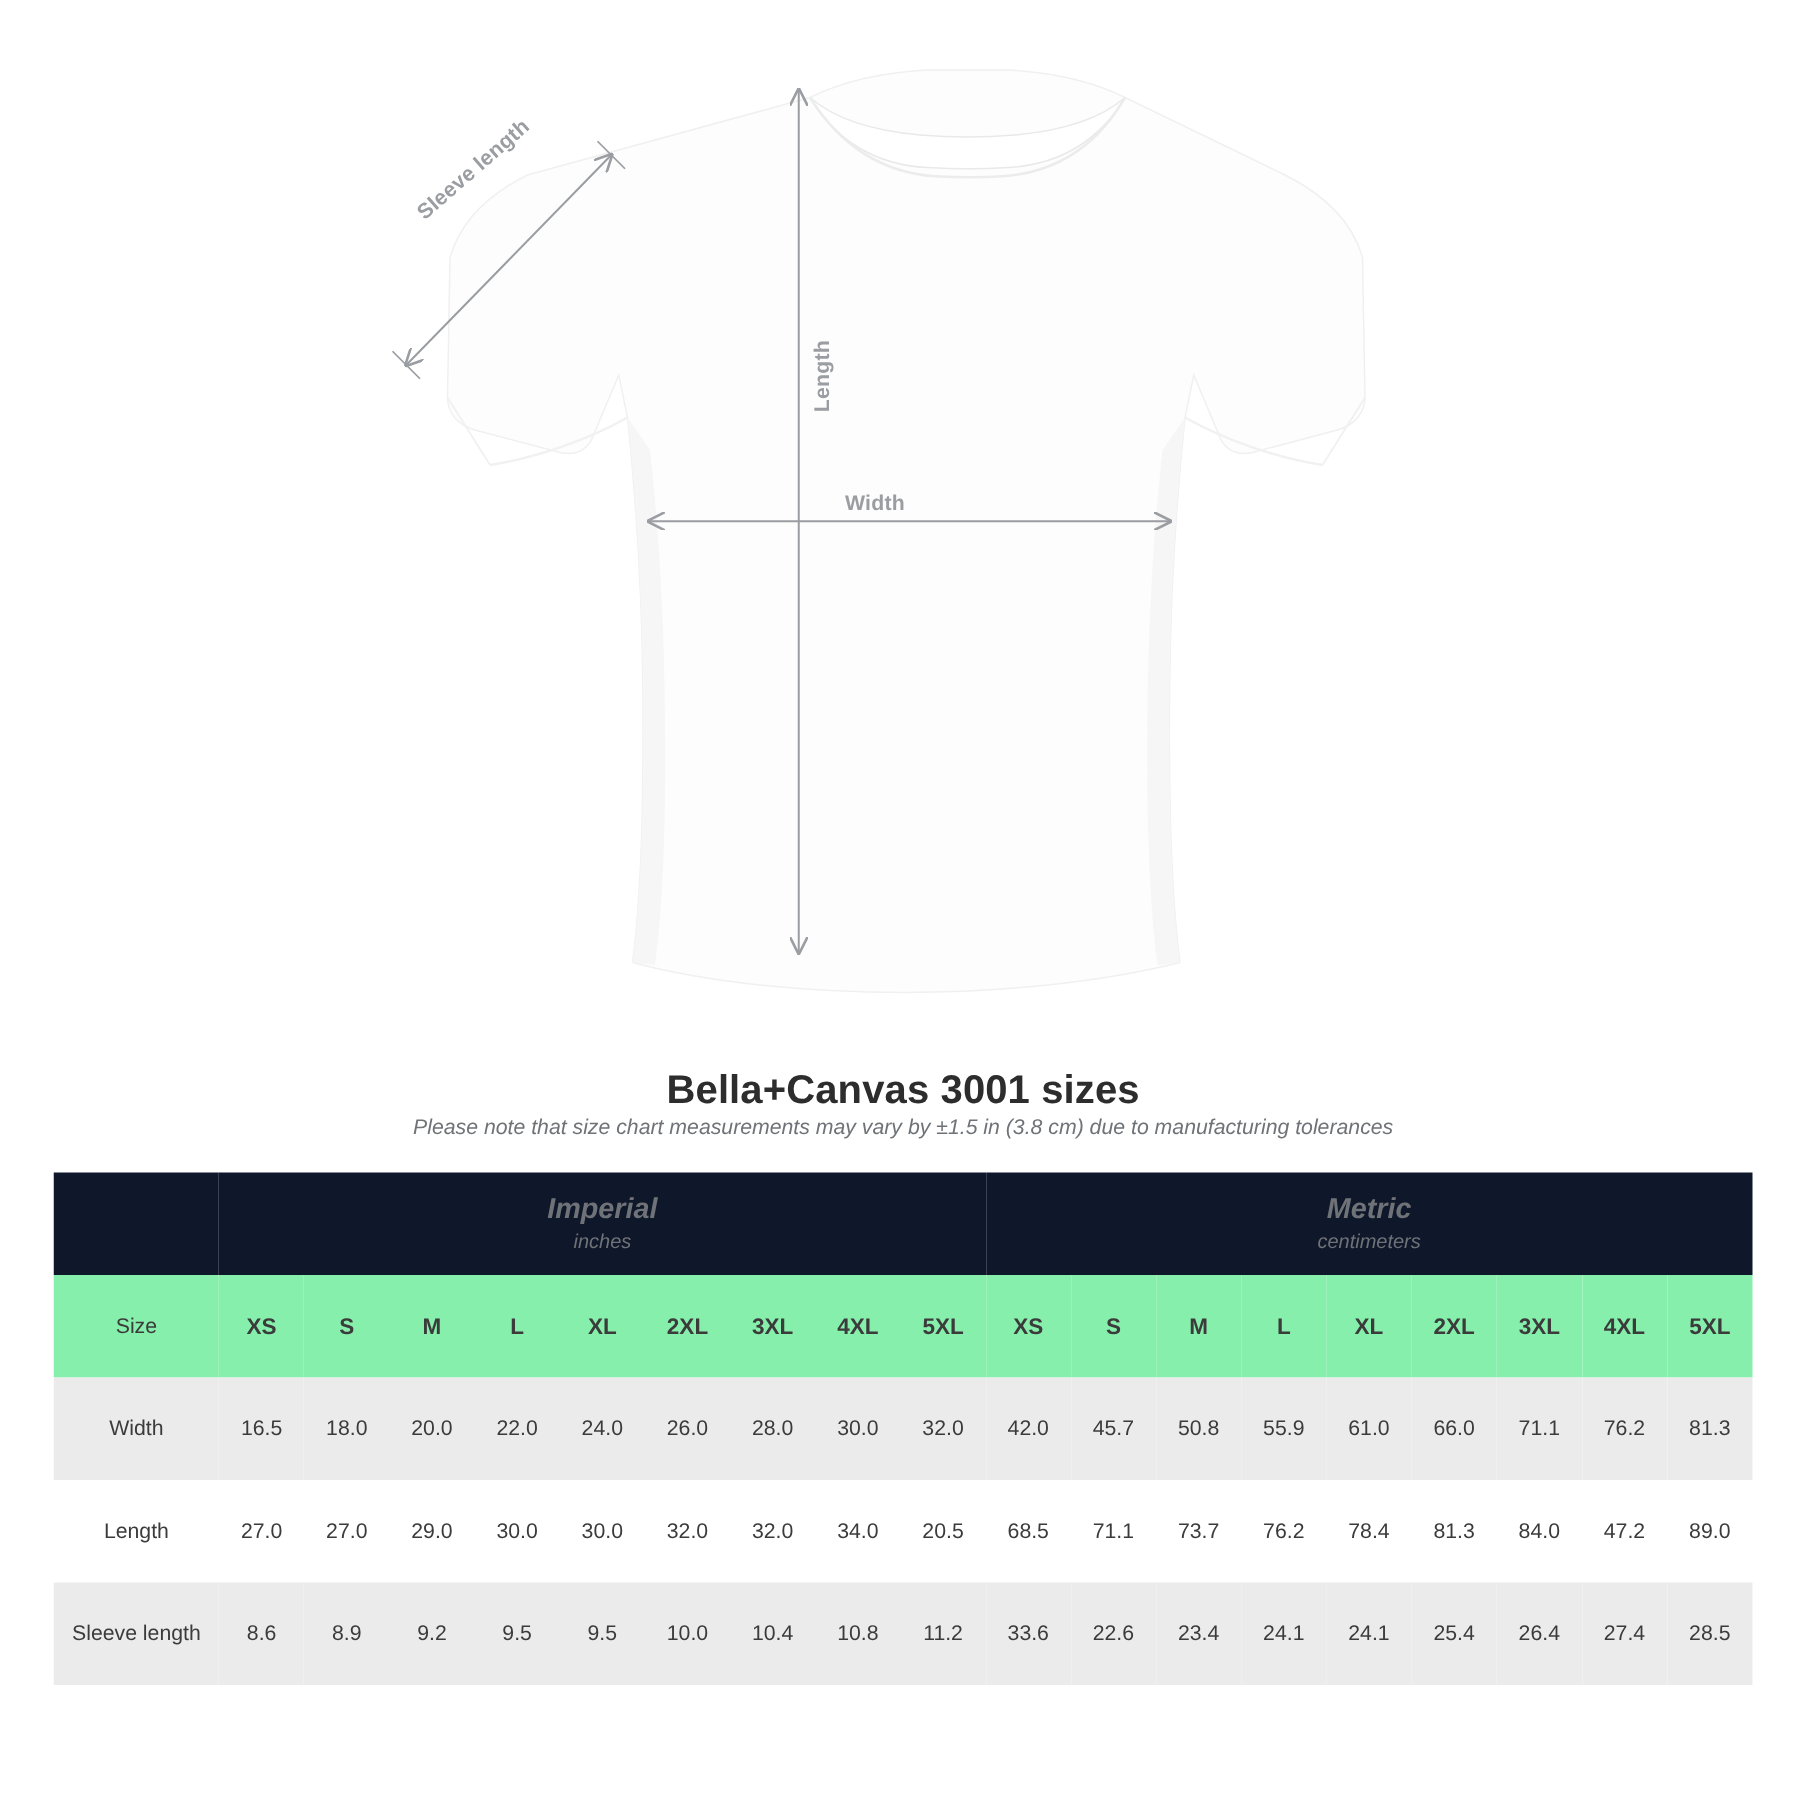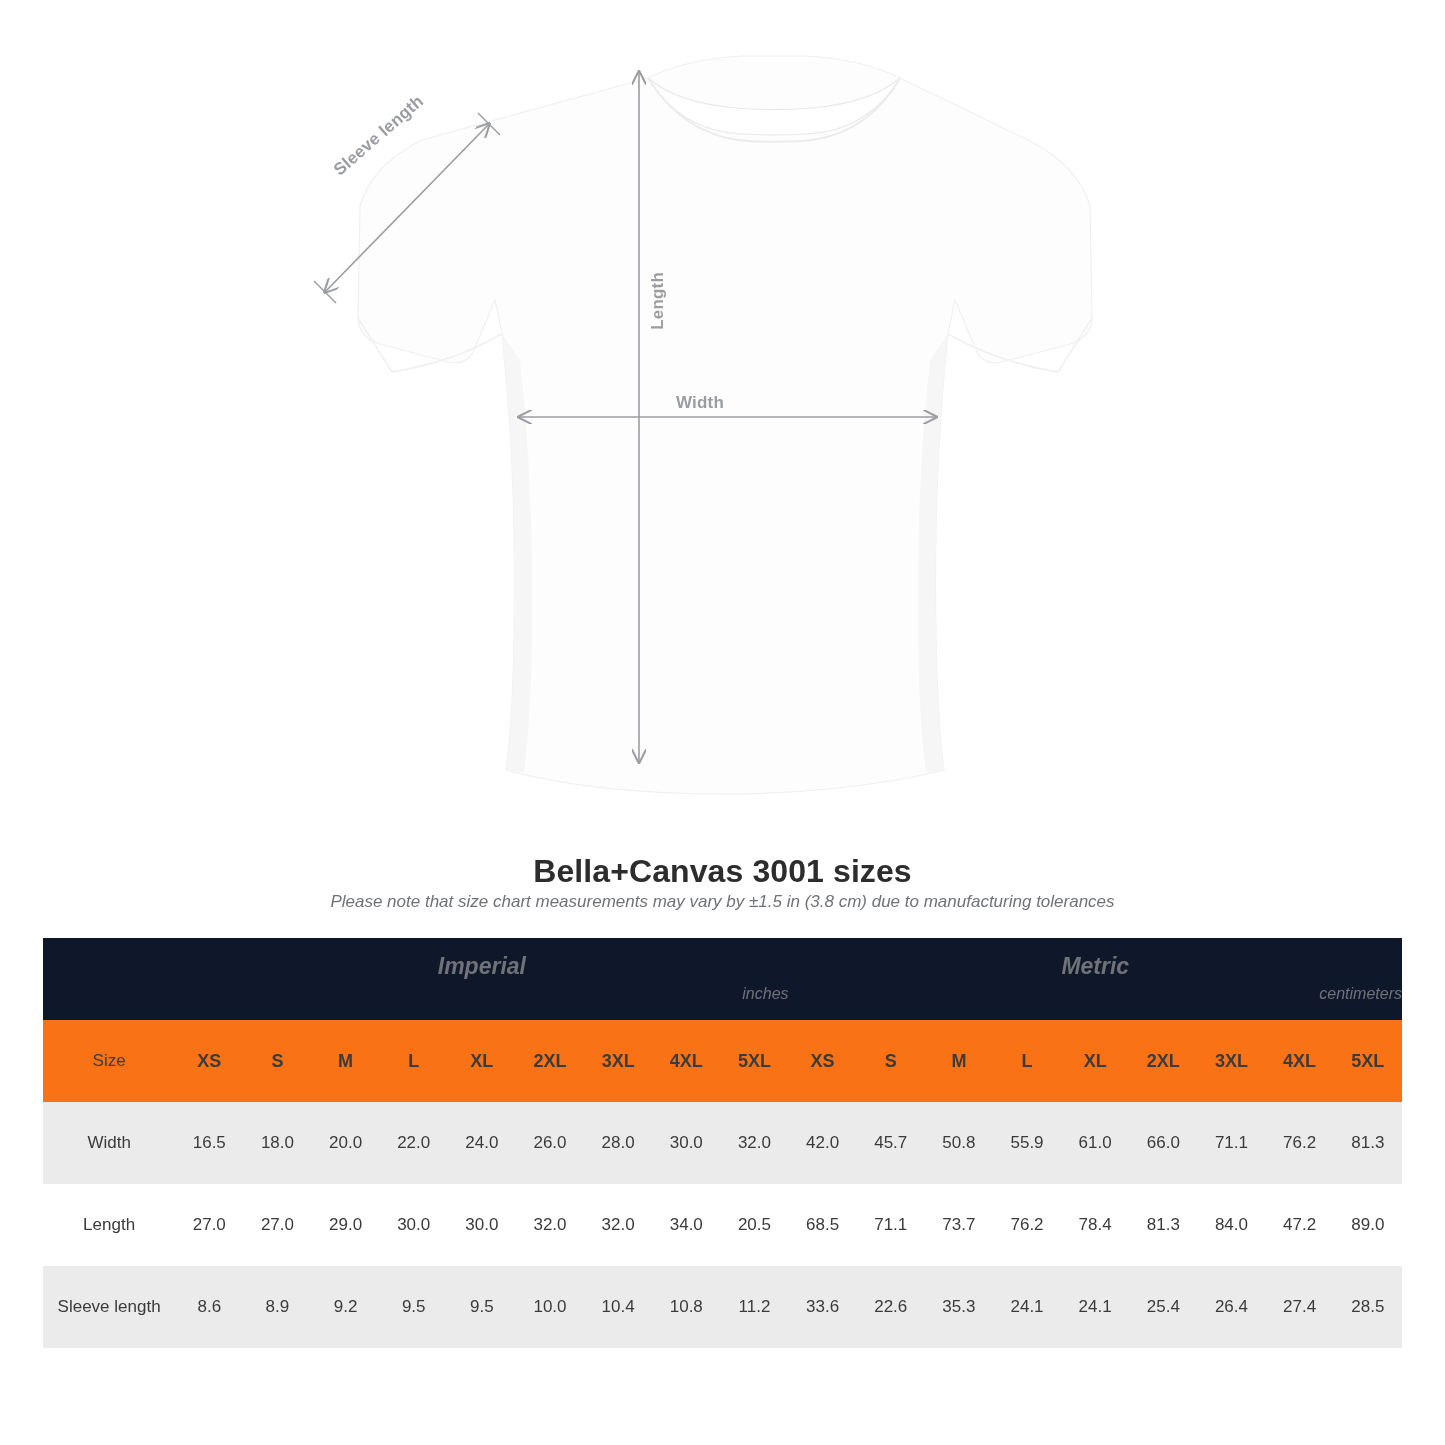--- a/index.html
+++ b/index.html
@@ -103,26 +103,25 @@
     font-style: italic;
     font-weight: bold;
     color: #6f7377;
     line-height: 1.25;
   }
   .unit-sub {
     font-size: 16px;
     font-style: italic;
     color: #6f7377;
     line-height: 1.6;
-    text-align: right;
   }
   .row-odd td { background: #ffffff; }
   .row-even td { background: #ebebeb; }
   .size-header td {
-    background: #f97316;
+    background: #86efac;
   }
   .size-header td.colhead {
     font-weight: bold;
     font-size: 18px;
     color: #3b3b3b;
   }
   td.rowhead {
     font-weight: bold;
     font-size: 18px;
     color: #3b3b3b;
@@ -311,21 +310,21 @@
           <td>8.9</td>
           <td>9.2</td>
           <td>9.5</td>
           <td>9.5</td>
           <td>10.0</td>
           <td>10.4</td>
           <td>10.8</td>
           <td>11.2</td>
           <td>33.6</td>
           <td>22.6</td>
-          <td>35.3</td>
+          <td>23.4</td>
           <td>24.1</td>
           <td>24.1</td>
           <td>25.4</td>
           <td>26.4</td>
           <td>27.4</td>
           <td>28.5</td>
         </tr>
       </tbody>
     </table>
   </div>

